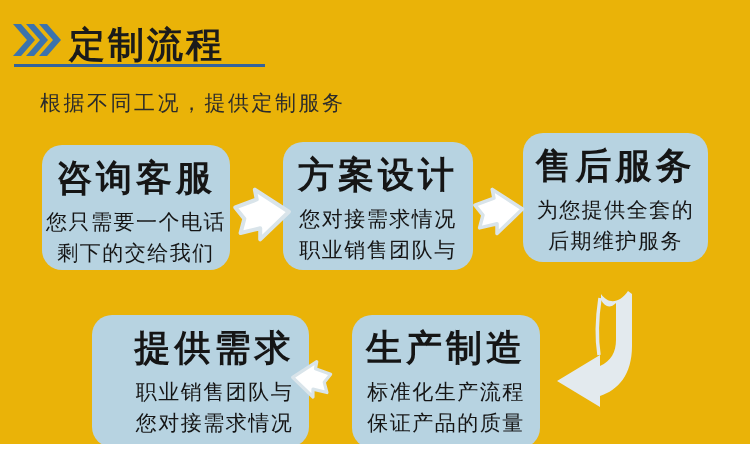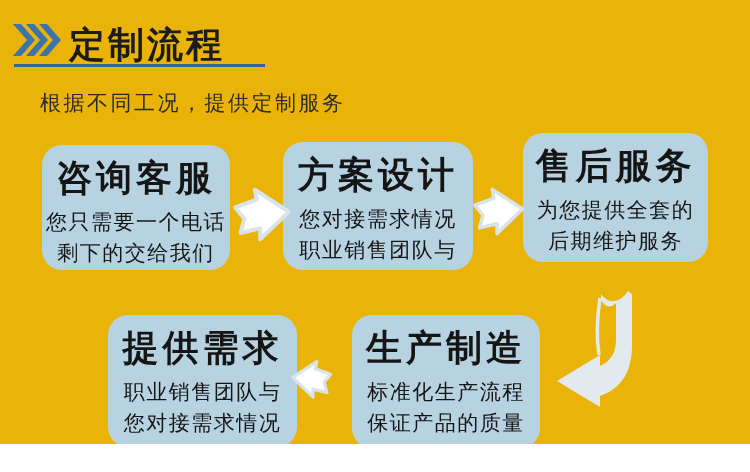--- a/index.html
+++ b/index.html
@@ -29,21 +29,21 @@
     margin-top:13px;font-size:36px;font-weight:700;letter-spacing:4px;line-height:1.1;
     white-space:nowrap;
   }
   .card .card-desc{
     margin-top:9px;font-family:Liberation Serif, serif;
     font-size:21px;letter-spacing:1.5px;line-height:31px;white-space:nowrap;
   }
   .card1{left:42px;top:145px;width:188px;height:125px;}
   .card2{left:283px;top:142px;width:190px;height:128px;text-align:center;}
   .card3{left:523px;top:133px;width:185px;height:129px;}
-  .card4{left:108px;top:315px;width:189px;height:132px;}
+  .card4{left:92px;top:315px;width:189px;height:132px;padding-left:28px;}
   .card5{left:352px;top:315px;width:188px;height:133px;}
   
   .arrow{position:absolute;}
   .arrow-a{left:232px;top:186px;width:62px;height:56px;transform:rotate(-5deg);}
   .arrow-b{left:472px;top:185px;width:55px;height:52px;transform:rotate(-5deg);}
   .arrow-d{left:289px;top:356px;width:44px;height:46px;transform:scaleX(-1) rotate(-5deg);}
   .ribbon{left:552px;top:288px;width:92px;height:128px;}
 </style>
 </head>
 <body>

